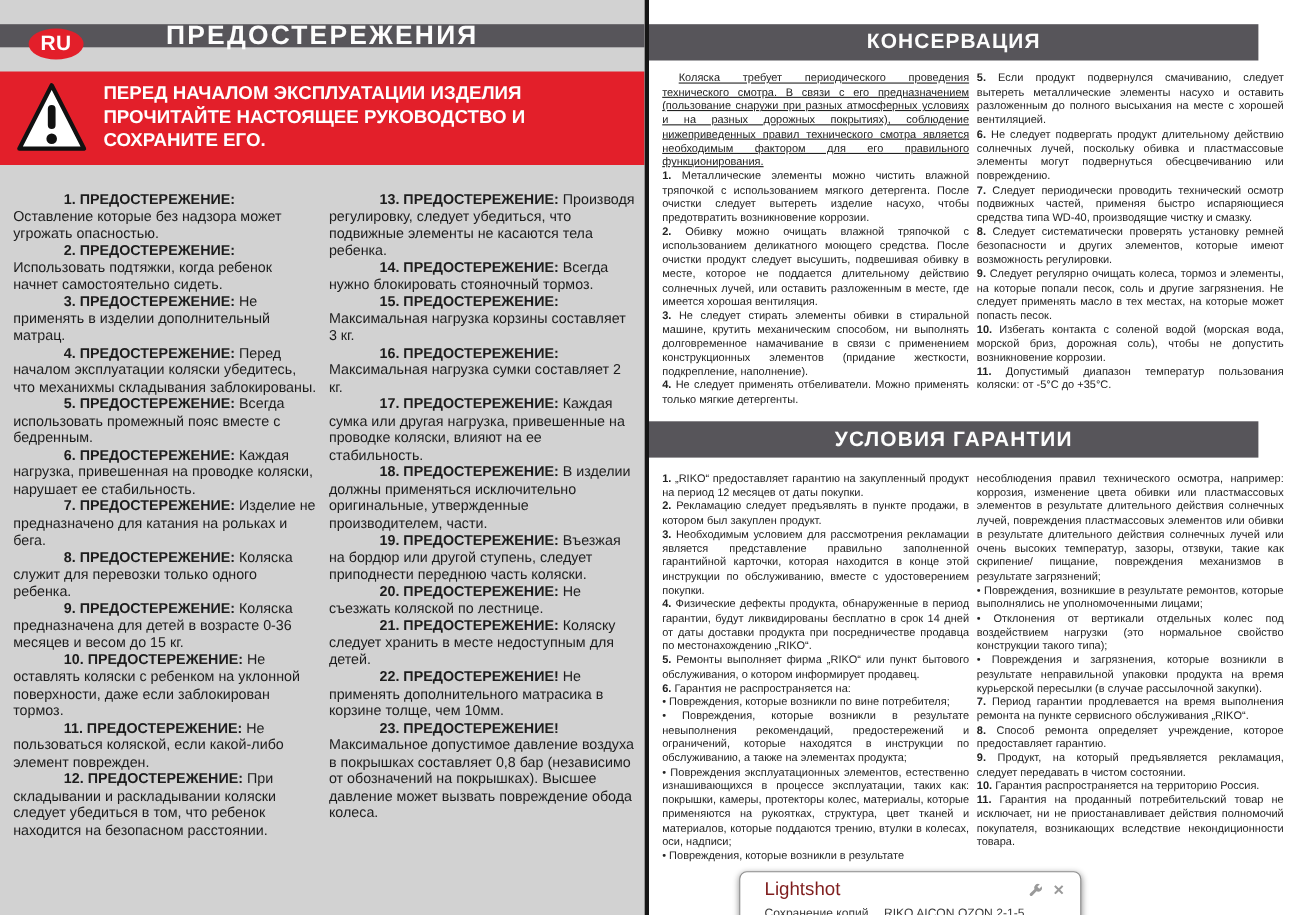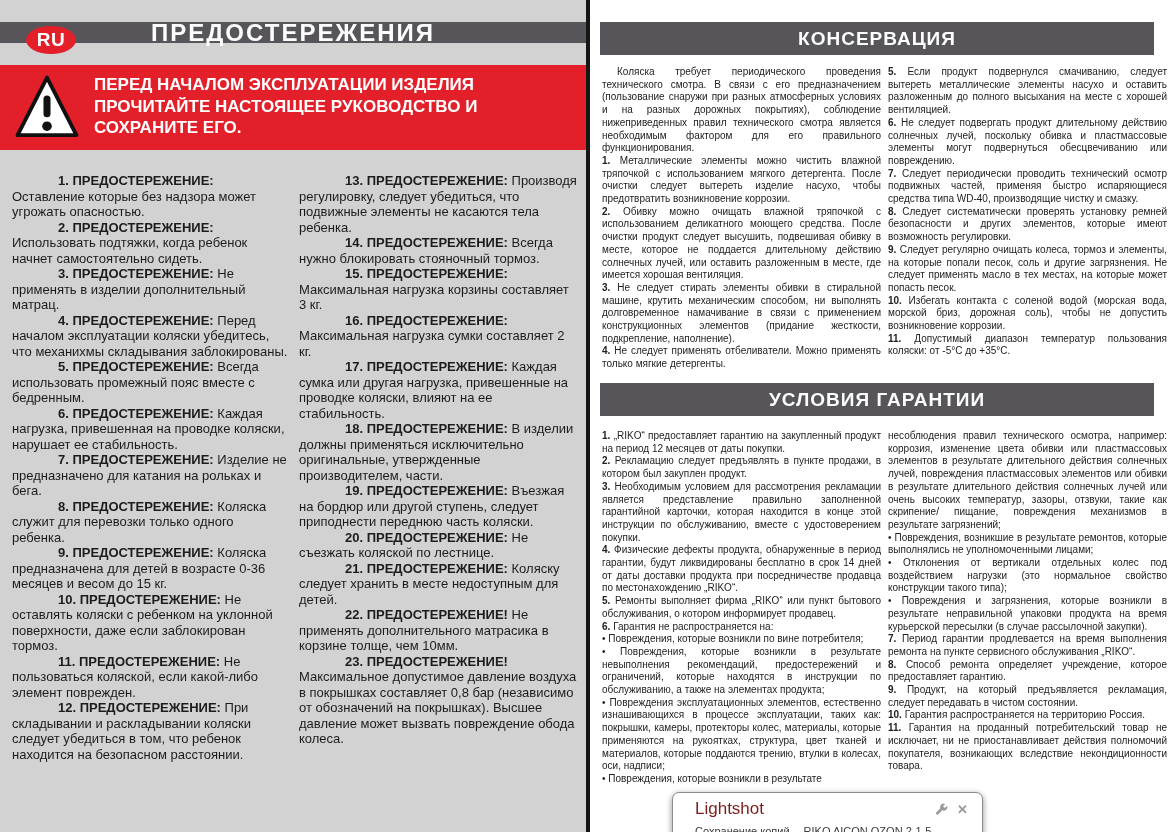--- a/index.html
+++ b/index.html
@@ -21,32 +21,32 @@
   .alert-text { position:absolute; left:94px; top:9px; width:420px; color:#ffffff; font-weight:bold;
                 font-size:17px; line-height:21.5px; }
   .warn-cols { position:absolute; left:12px; top:173px; width:566px; display:flex; gap:9px; }
   .warn-col { flex:0 0 278px; font-size:13px; line-height:15.5px; color:#1c1c1c; }
   .warn-col p { margin:0; }
   .warn-col b { font-weight:bold;margin-left:46px; }
 
   
   .page-right { position:absolute; left:586px; top:0; width:587px; height:832px; background:#ffffff;
                 border-left:4px solid #161616; }
-  .rp-header { position:absolute; left:10px; width:554px; height:33px; background:#57555a;
+  .rp-header { position:absolute; left:0; width:554px; height:33px; background:#57555a;
                display:flex; align-items:center; justify-content:center; }
   .rp-header span { color:#fdfdfd; font-weight:bold; font-size:19px; letter-spacing:1px; }
   .rp-header.h1 { top:22px; }
   .rp-header.h2 { top:383px; }
   .rp-cols { position:absolute; left:12px; width:566px; display:flex; gap:7px; }
   .rp-cols.maint { top:66px; }
   .rp-cols.warr  { top:430px; }
   .rp-col { flex:0 0 279px; font-size:10px; line-height:12.7px; text-align:justify; color:#222; }
   .rp-col p { margin:0; }
   .rp-col b { font-weight:bold; }
-  .first-indent p:first-of-type { text-indent:15px; }
+  .first-indent p:first-of-type { text-indent:15px;text-decoration:underline; }
 
   
   .lightshot { position:absolute; left:672px; top:792px; width:311px; height:72px; background:#ffffff;
                border:1px solid #8d8d8d; border-radius:7px; box-shadow:0 2px 6px rgba(0,0,0,0.45); }
   .ls-titlebar { position:relative; padding:6px 12px 0 22px; display:flex; align-items:flex-start; }
   .ls-title { color:#7f1d1d; font-size:17px; }
   .ls-icons { position:absolute; right:14px; top:10px; display:flex; gap:9px; align-items:center; }
   .ls-wrench svg { width:13px; height:13px; display:block; }
   .ls-close { color:#9a9a9a; font-size:13px; font-weight:bold; line-height:13px; cursor:default; }
   .ls-body { padding:6px 12px 0 22px; font-size:11px; color:#3a3a3a; white-space:nowrap; }

